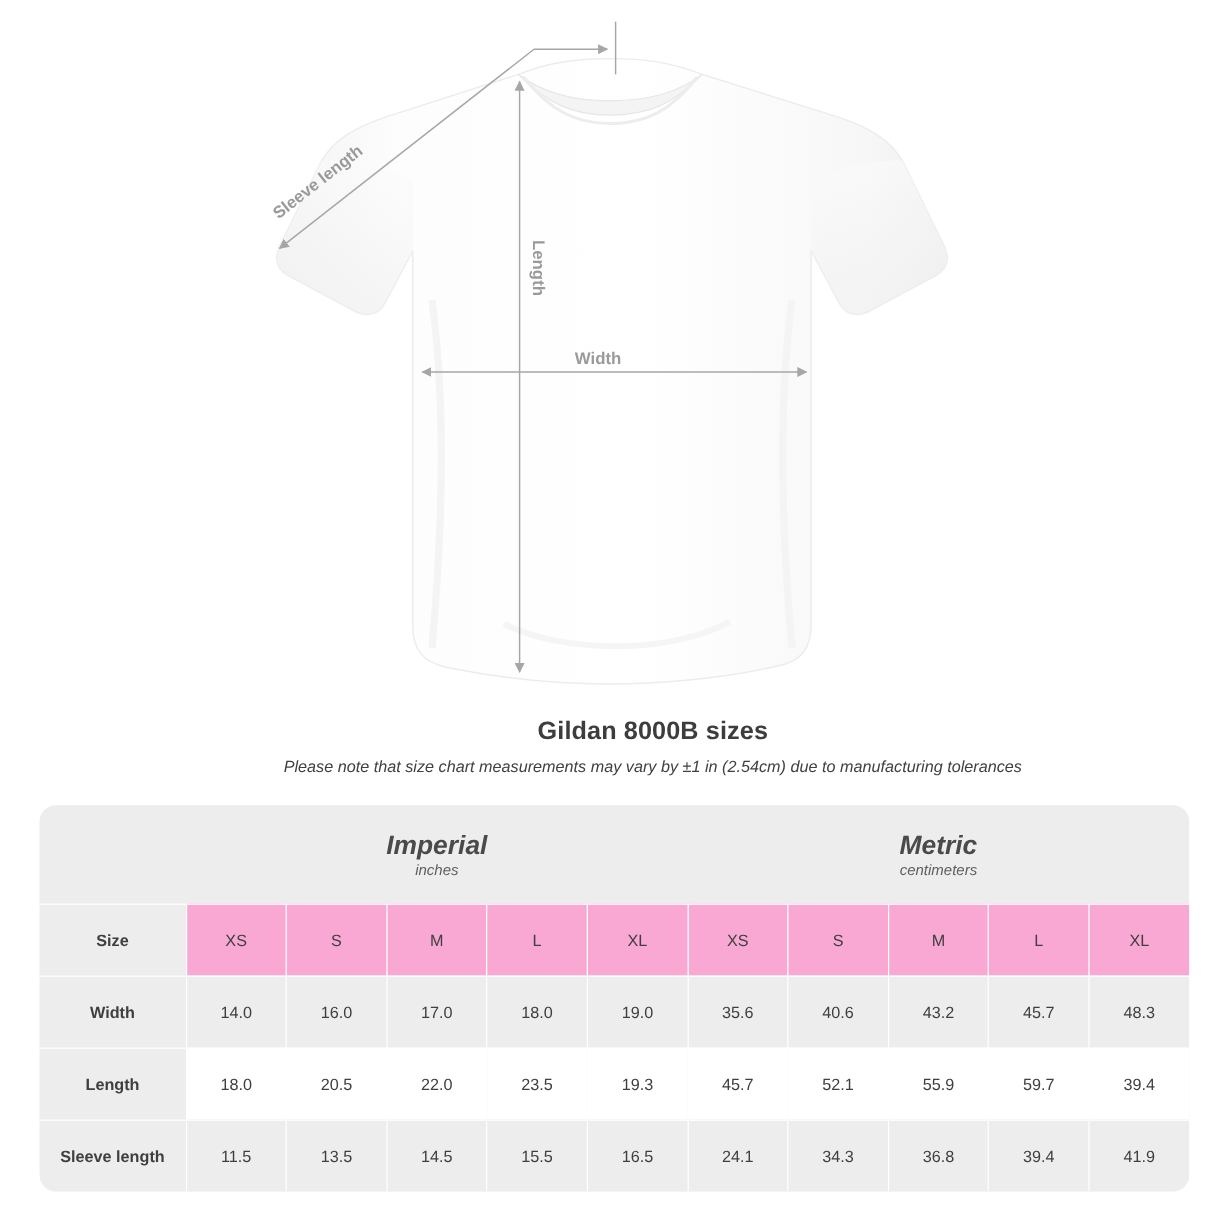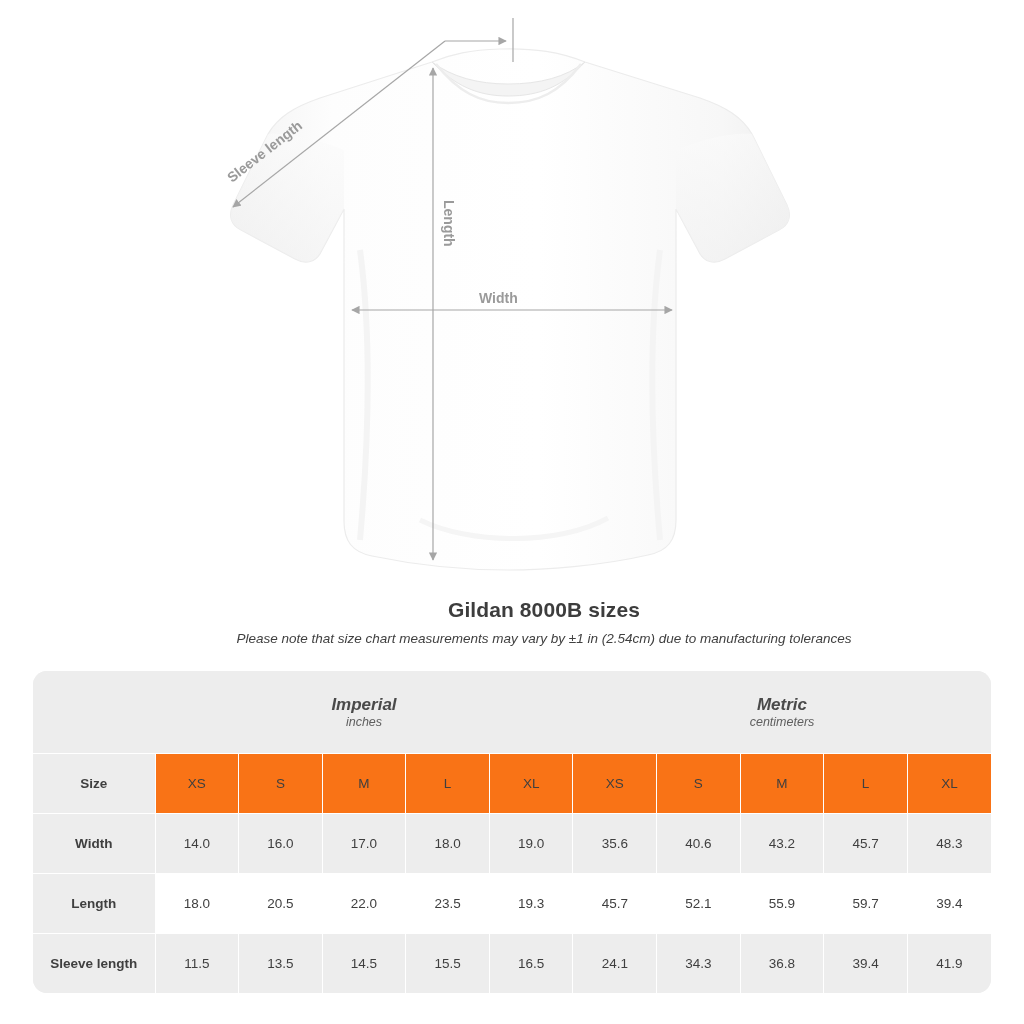--- a/index.html
+++ b/index.html
@@ -70,42 +70,42 @@
   col.data-col  { width: 83.6px; }
 
   .unit-head td {
     height: 82px;
     background: #ededed;
     text-align: center;
     vertical-align: middle;
     border: none;
   }
   .unit-name {
-    font-size: 17px;
+    font-size: 22px;
     font-style: italic;
     font-weight: bold;
     color: #4a4a4a;
   }
   .unit-sub {
     margin-top: 0;
     font-size: 12.5px;
     font-style: italic;
     color: #5e5e5e;
   }
 
   tbody td, .size-head td {
     height: 60px;
     text-align: center;
     vertical-align: middle;
     font-size: 13.5px;
     color: #3f3f3f;
     border-top: 1px solid #ffffff;
     border-right: 1px solid #ffffff;
   }
-  .size-head td { background: #f97316; }
+  .size-head td { background: #f9a8d4; }
   .size-head td.rowlabel,
   tbody td.rowlabel {
     font-weight: bold;
     font-size: 13.5px;
     background: #ededed;
     border-right: 1px solid #ffffff;
   }
   tbody tr.odd td { background: #ffffff; }
   tbody tr.even td { background: #ededed; }
   tbody tr.odd td.rowlabel { background: #ededed; }

